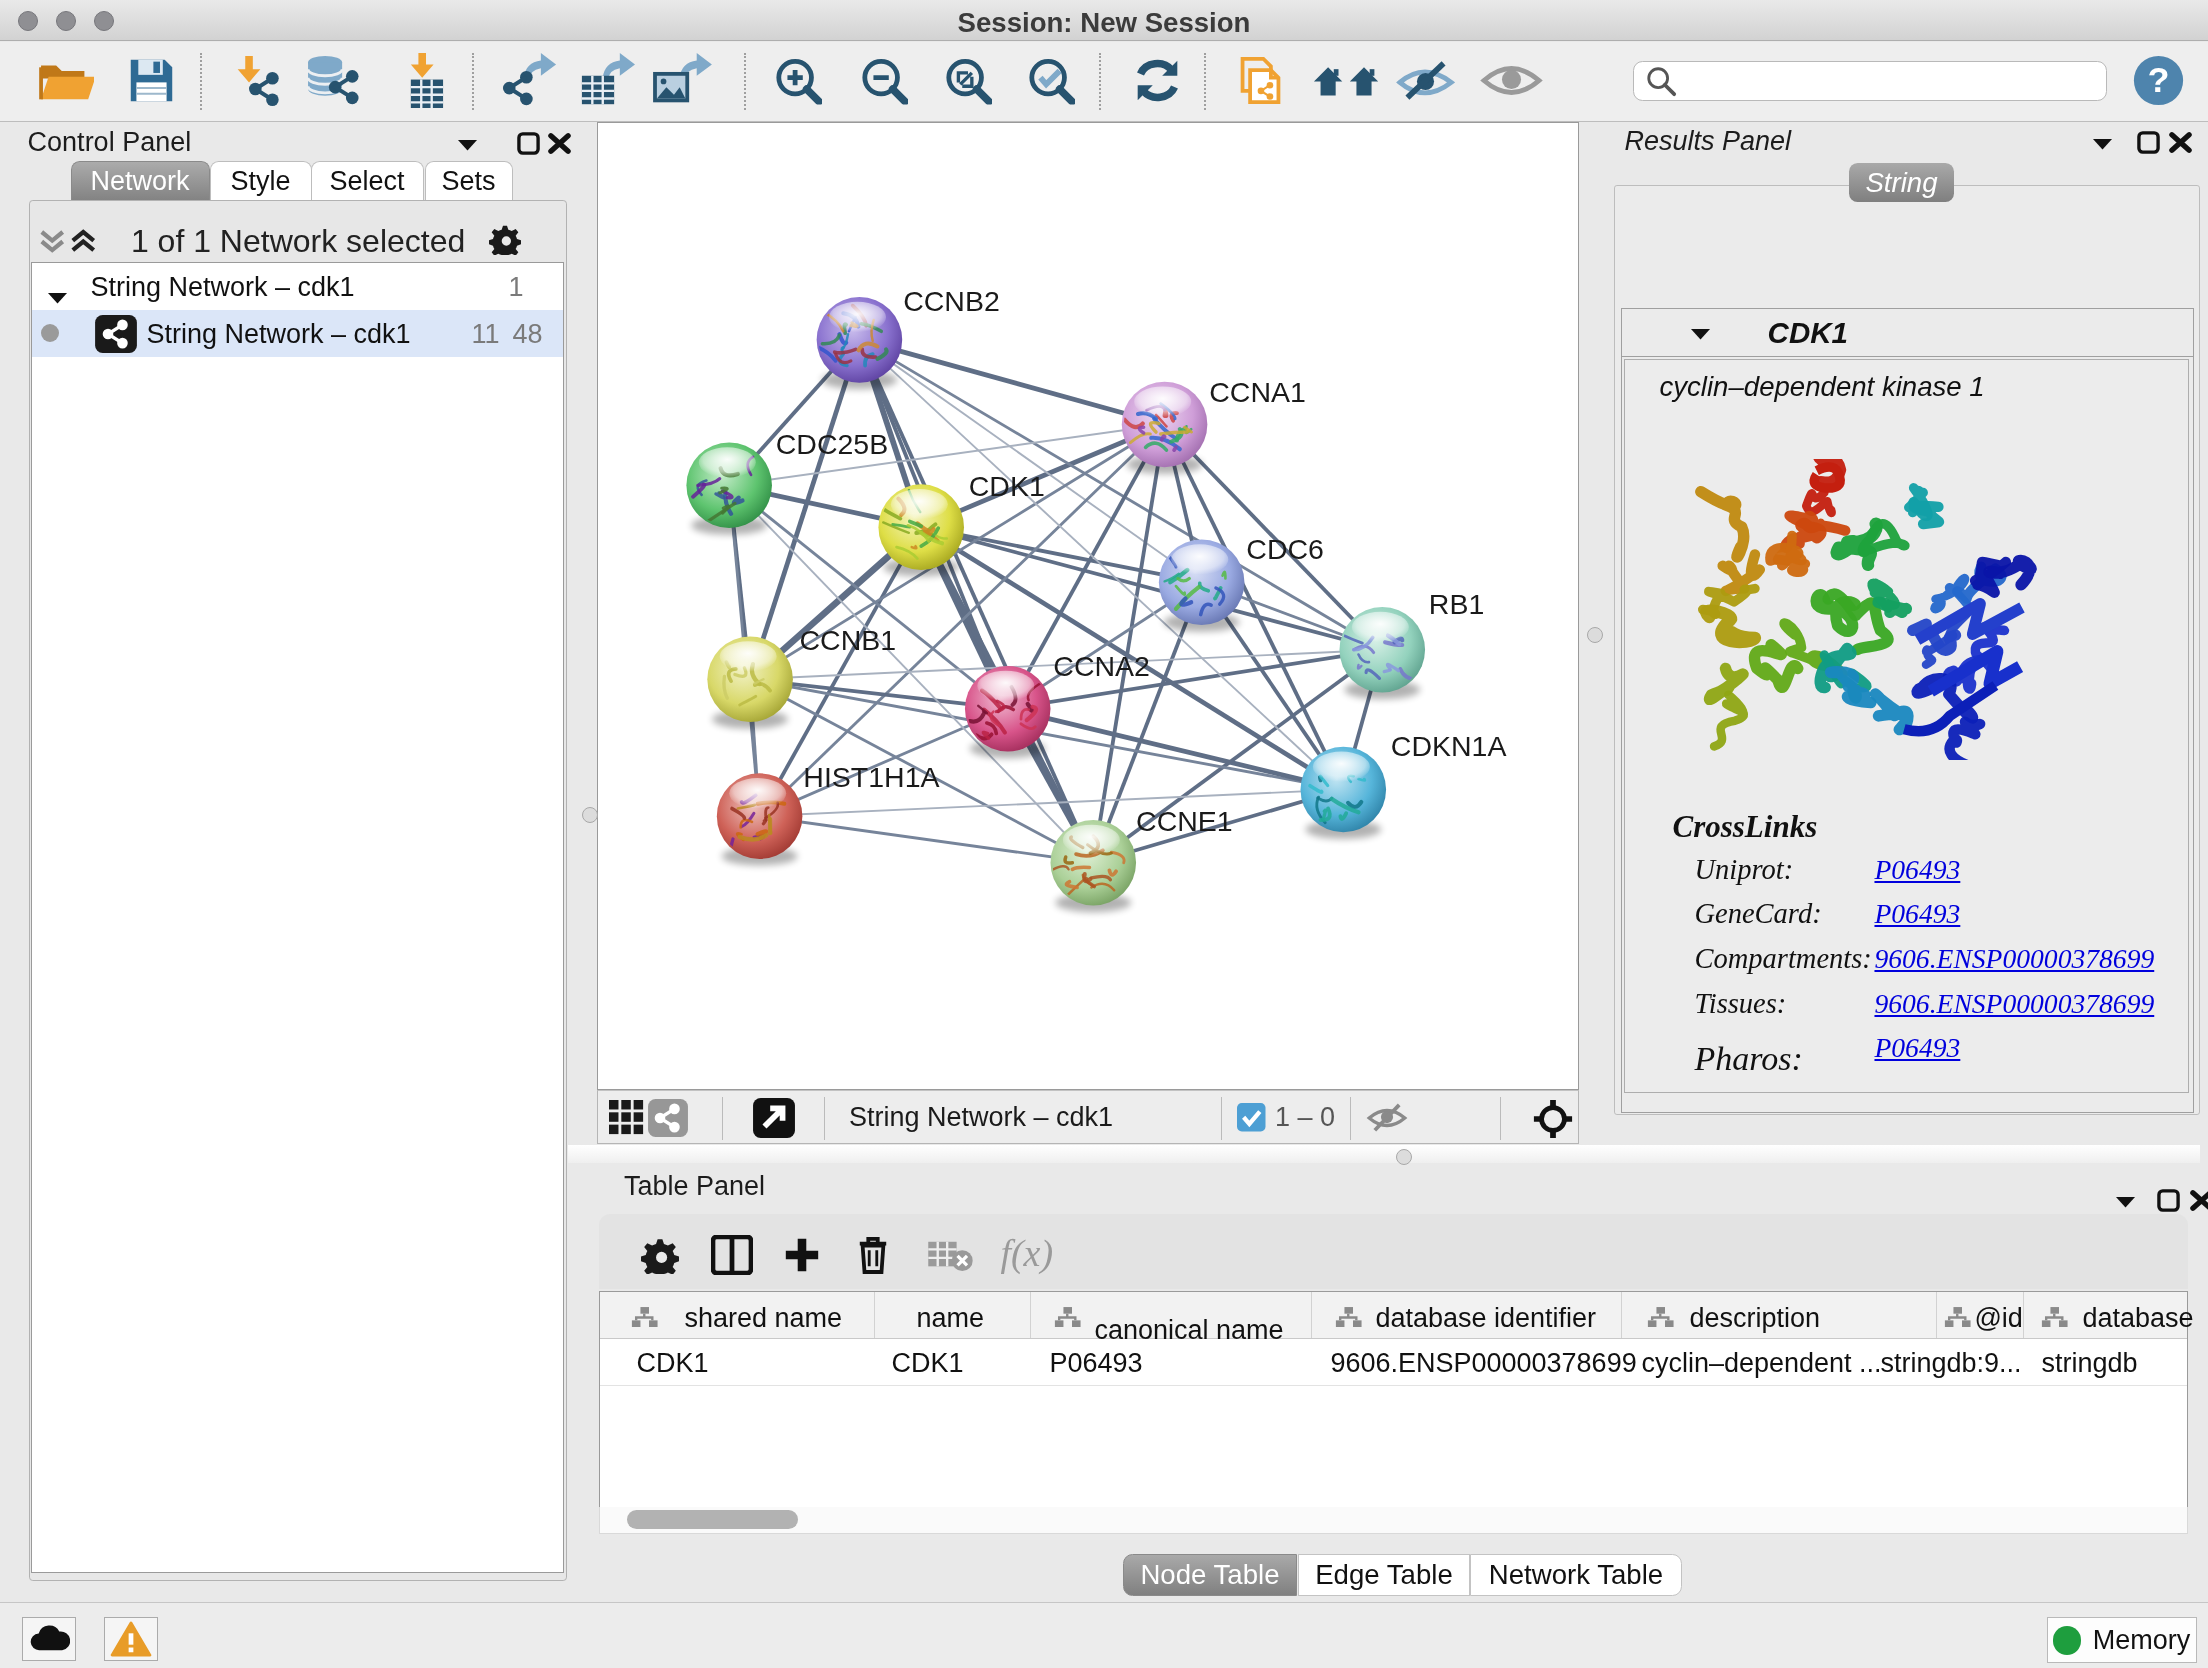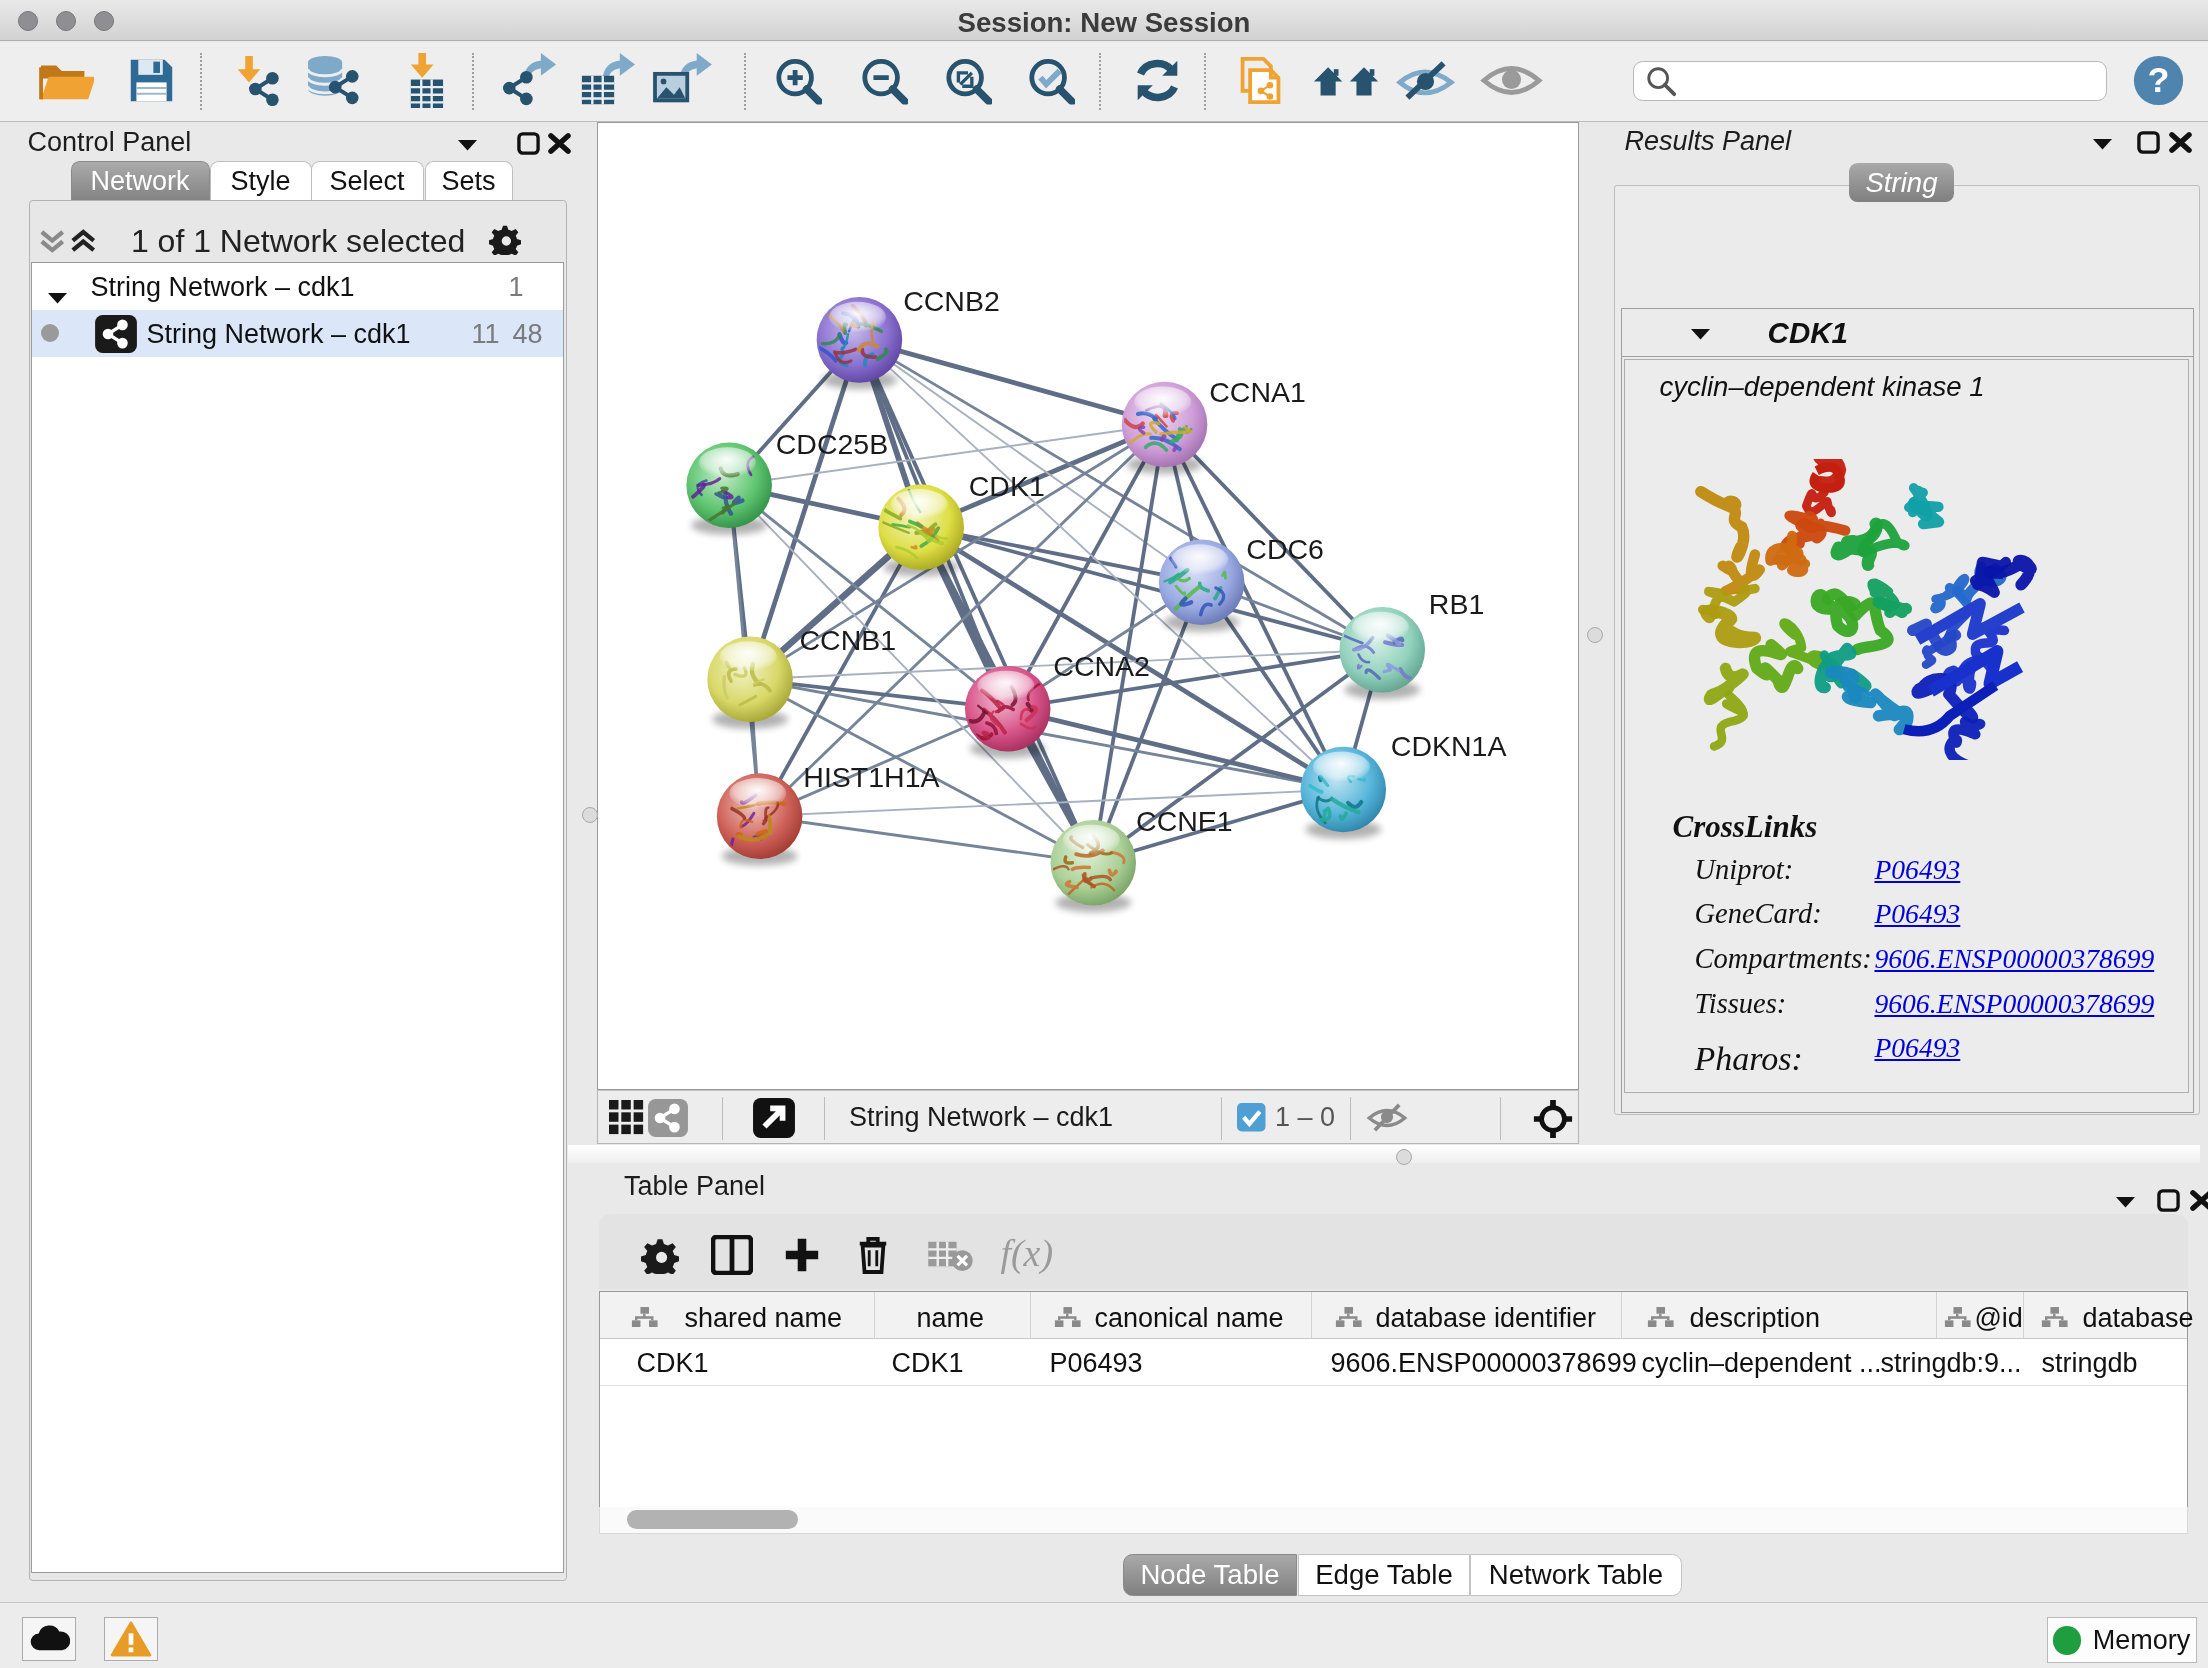--- a/index.html
+++ b/index.html
@@ -849,21 +849,21 @@
       <div class="hlabel" style="left:84px;">shared name</div>
       <div class="hlabel" style="left:316px;">name</div>
       <div class="hicon" style="left:453px;"><svg width="28.5" height="25" viewBox="0 0 30 26">
             <g fill="#8a8a8a">
               <rect x="11" y="2" width="9" height="7"></rect>
               <rect x="2" y="16" width="9" height="7"></rect>
               <rect x="20" y="16" width="9" height="7"></rect>
               <path d="M15 9 v4 M6.5 16 v-3 h17 v3" stroke="#8a8a8a" stroke-width="2.5" fill="none"></path>
             </g>
           </svg></div>
-      <div class="hlabel" style="left:494px;">canonical name</div>
+      <div class="hlabel" style="left:494px;margin-top:12px;">canonical name</div>
       <div class="hicon" style="left:734px;"><svg width="28.5" height="25" viewBox="0 0 30 26">
             <g fill="#8a8a8a">
               <rect x="11" y="2" width="9" height="7"></rect>
               <rect x="2" y="16" width="9" height="7"></rect>
               <rect x="20" y="16" width="9" height="7"></rect>
               <path d="M15 9 v4 M6.5 16 v-3 h17 v3" stroke="#8a8a8a" stroke-width="2.5" fill="none"></path>
             </g>
           </svg></div>
       <div class="hlabel" style="left:775px;">database identifier</div>
       <div class="hicon" style="left:1046px;"><svg width="28.5" height="25" viewBox="0 0 30 26">

